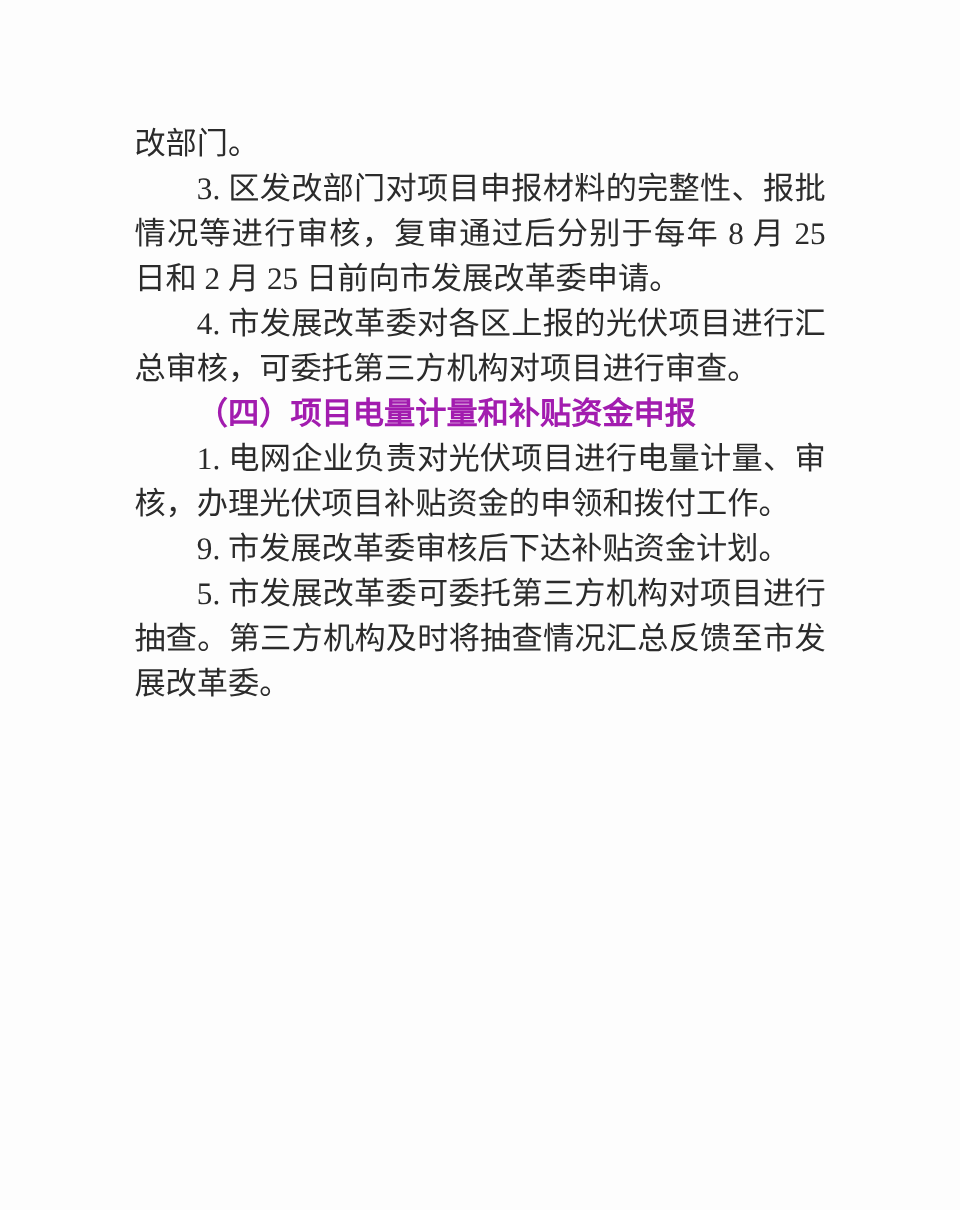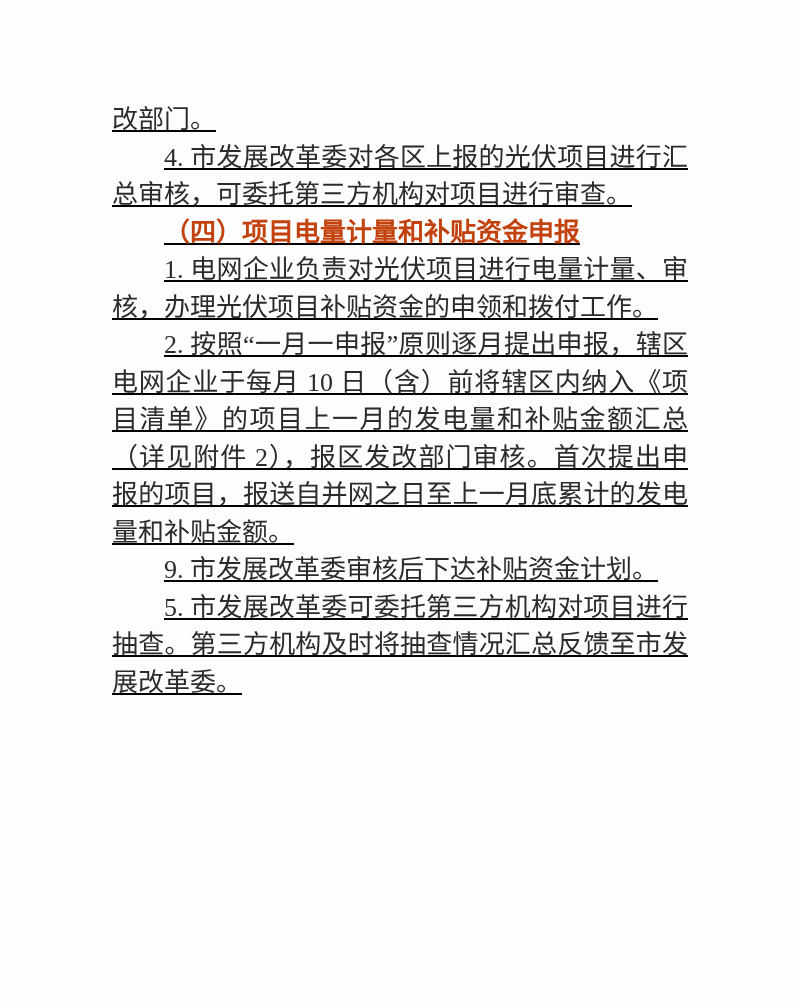--- a/index.html
+++ b/index.html
@@ -9,48 +9,47 @@
   }
   .page {
     position: relative;
     width: 800px;
     height: 1008px;
     margin: 0 auto;
     background: #fdfdfd;
     box-sizing: border-box;
     padding: 101px 112px 0 112px;
     overflow: hidden;
-    text-decoration: underline;
   }
   .para {
     margin: 0;
     font-family: "Liberation Serif", "DejaVu Serif", serif;
     font-size: 26px;
     line-height: 37.5px;
     color: #2b2b2b;
     text-align: justify;
     text-justify: inter-ideograph;
     word-break: break-all;
   }
   .para.indent {
     text-indent: 2em;
   }
   .para.heading {
     font-family: "Liberation Sans", "DejaVu Sans", sans-serif;
     font-weight: 700;
-    color: #c2410c;
+    color: #a21caf;
     text-align: left;
   }
 </style>
 </head>
 <body>
 
 <div class="page">
   <div id="text-block">
       <p class="para">改部门。</p>
+      <p class="para indent">3. 区发改部门对项目申报材料的完整性、报批情况等进行审核，复审通过后分别于每年 8 月 25 日和 2 月 25 日前向市发展改革委申请。</p>
       <p class="para indent">4. 市发展改革委对各区上报的光伏项目进行汇总审核，可委托第三方机构对项目进行审查。</p>
       <p class="para indent heading">（四）项目电量计量和补贴资金申报</p>
       <p class="para indent">1. 电网企业负责对光伏项目进行电量计量、审核，办理光伏项目补贴资金的申领和拨付工作。</p>
-      <p class="para indent">2. 按照“一月一申报”原则逐月提出申报，辖区电网企业于每月 10 日（含）前将辖区内纳入《项目清单》的项目上一月的发电量和补贴金额汇总（详见附件 2），报区发改部门审核。首次提出申报的项目，报送自并网之日至上一月底累计的发电量和补贴金额。</p>
       <p class="para indent">9. 市发展改革委审核后下达补贴资金计划。</p>
       <p class="para indent">5. 市发展改革委可委托第三方机构对项目进行抽查。第三方机构及时将抽查情况汇总反馈至市发展改革委。</p>
     </div>
 </div>
 
 </body></html>

